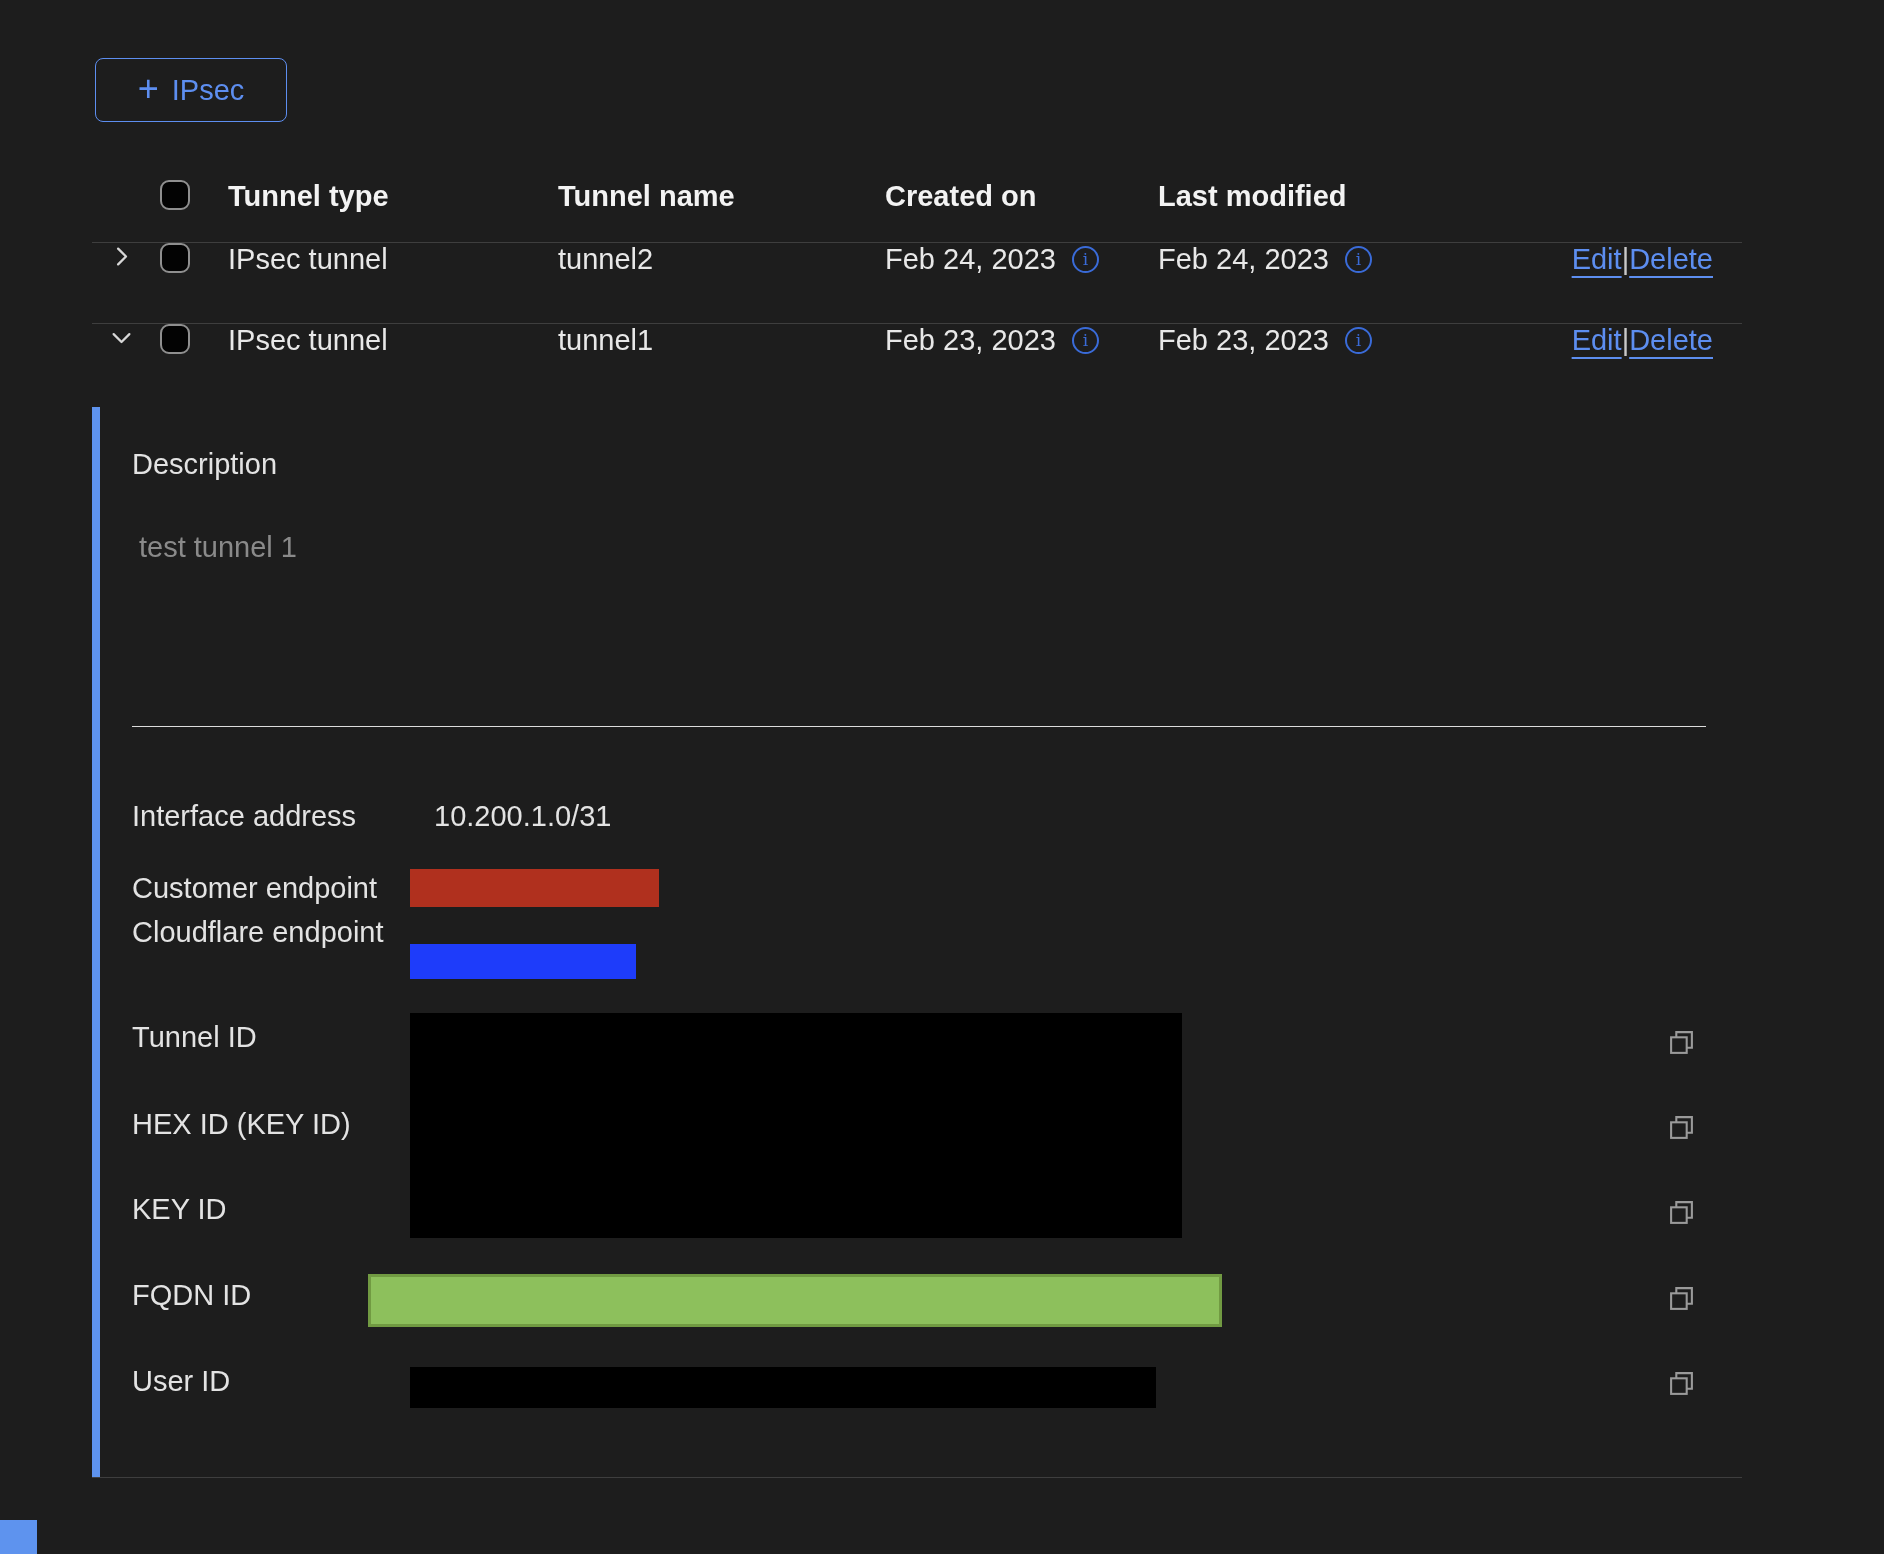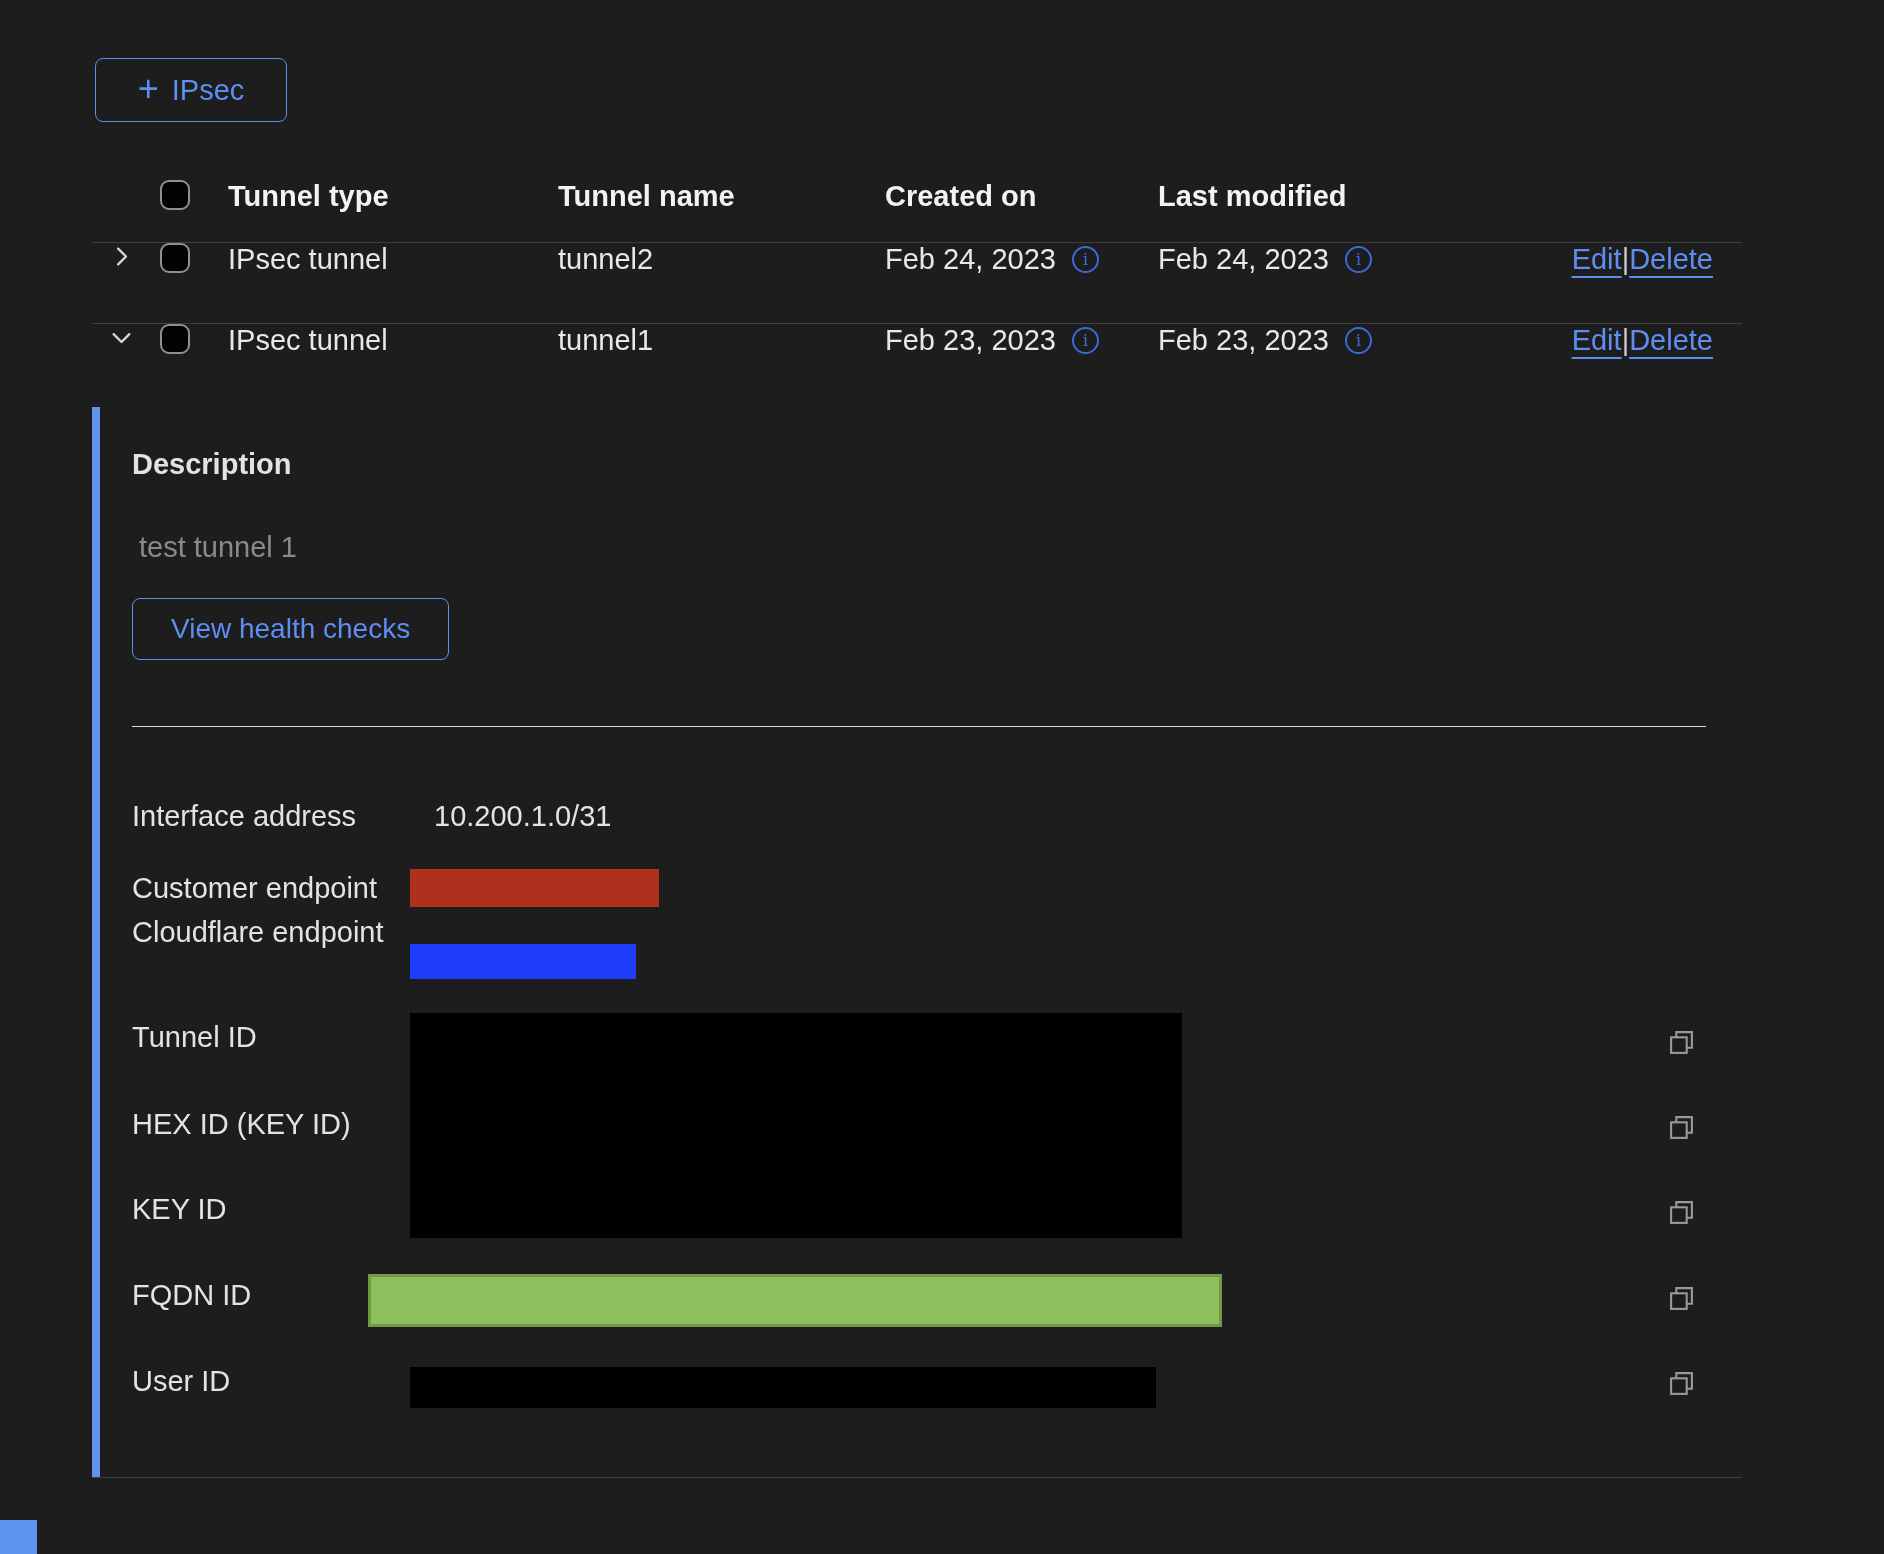--- a/index.html
+++ b/index.html
@@ -38,21 +38,21 @@
   .info-icon{
     width:27px;height:27px;border:2px solid var(--info);border-radius:50%;
     color:var(--info);display:inline-flex;align-items:center;justify-content:center;
     font-family:"DejaVu Serif",serif;font-size:17px;line-height:1;flex:none;cursor:pointer;
   }
   .link{color:var(--accent);text-decoration:underline;text-underline-offset:7px;text-decoration-thickness:2px;cursor:pointer;}
   .pipe{color:#c9c9c9;}
   
   .panel{position:absolute;left:92px;top:407px;width:1650px;height:1071px;border-bottom:1px solid var(--divider);}
   .panel .bar{position:absolute;left:0;top:0;width:8px;height:100%;background:var(--bar);}
-  .desc-label{position:absolute;left:40px;top:41px;font-size:29px;font-weight:700;color:#e3e3e3;}
+  .desc-label{position:absolute;left:40px;top:41px;font-size:29px;font-weight:400;color:#e3e3e3;}
   .desc-value{position:absolute;left:47px;top:124px;font-size:29px;color:var(--text_muted);}
   .health-btn{
     position:absolute;left:40px;top:191px;height:62px;padding:0 38px;
     border:1.5px solid var(--accent);border-radius:8px;background:transparent;
     color:var(--accent);font-size:28px;display:flex;align-items:center;cursor:pointer;font-family:inherit;
   }
   .panel-divider{position:absolute;left:40px;top:319px;width:1574px;height:0;border-top:1.5px solid var(--divider_light);}
   .flabel{position:absolute;left:40px;font-size:29px;color:#e3e3e3;white-space:nowrap;}
   .fvalue{position:absolute;left:342px;font-size:29px;color:#e3e3e3;white-space:nowrap;}
   .redact{position:absolute;}
@@ -139,23 +139,20 @@
       </div>
     </div>
   </div>
 
   <div class="panel">
     <div class="bar"></div>
 
     <div class="desc-label">Description</div>
     <div class="desc-value">test tunnel 1</div>
 
-    <button class="health-btn">
-      <span>View health checks</span>
-    </button>
 
     <div class="panel-divider"></div>
 
     <div class="flabel" style="top:393px">Interface address</div>
     <div class="fvalue" style="top:393px">10.200.1.0/31</div>
 
     <div class="flabel" style="top:465px">Customer endpoint</div>
     <div class="redact red"></div>
 
     <div class="flabel" style="top:509px">Cloudflare endpoint</div>

